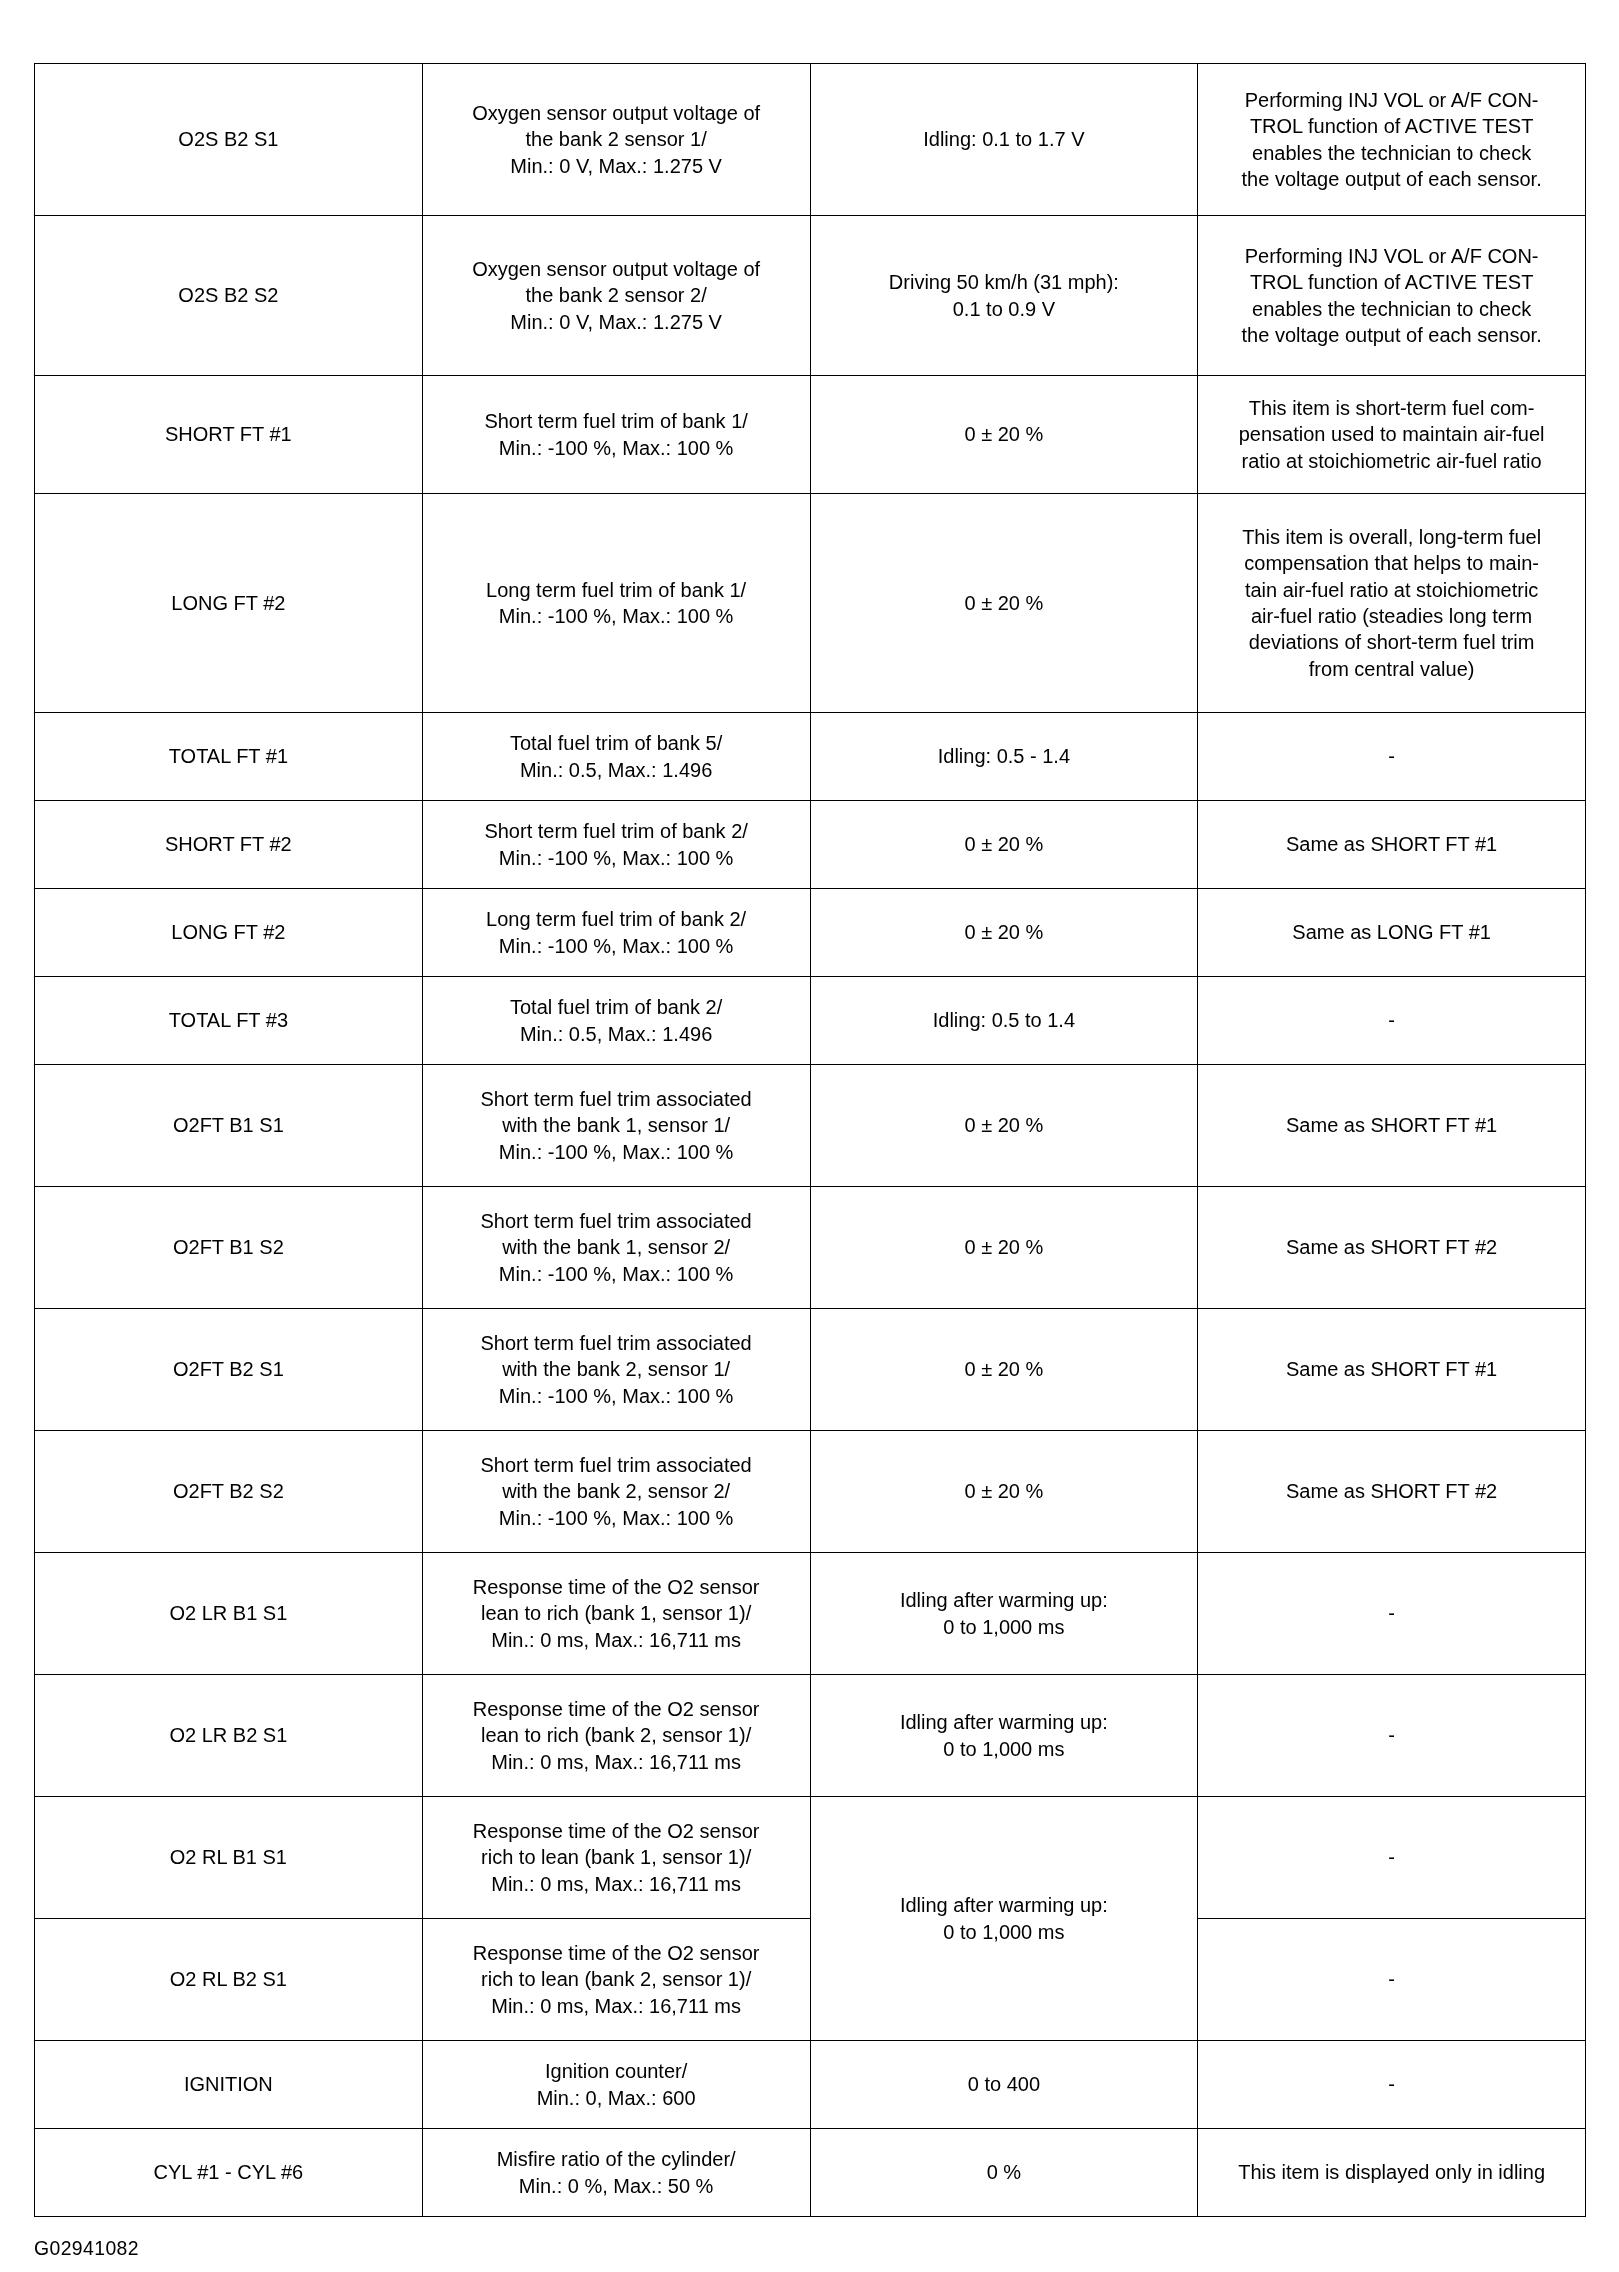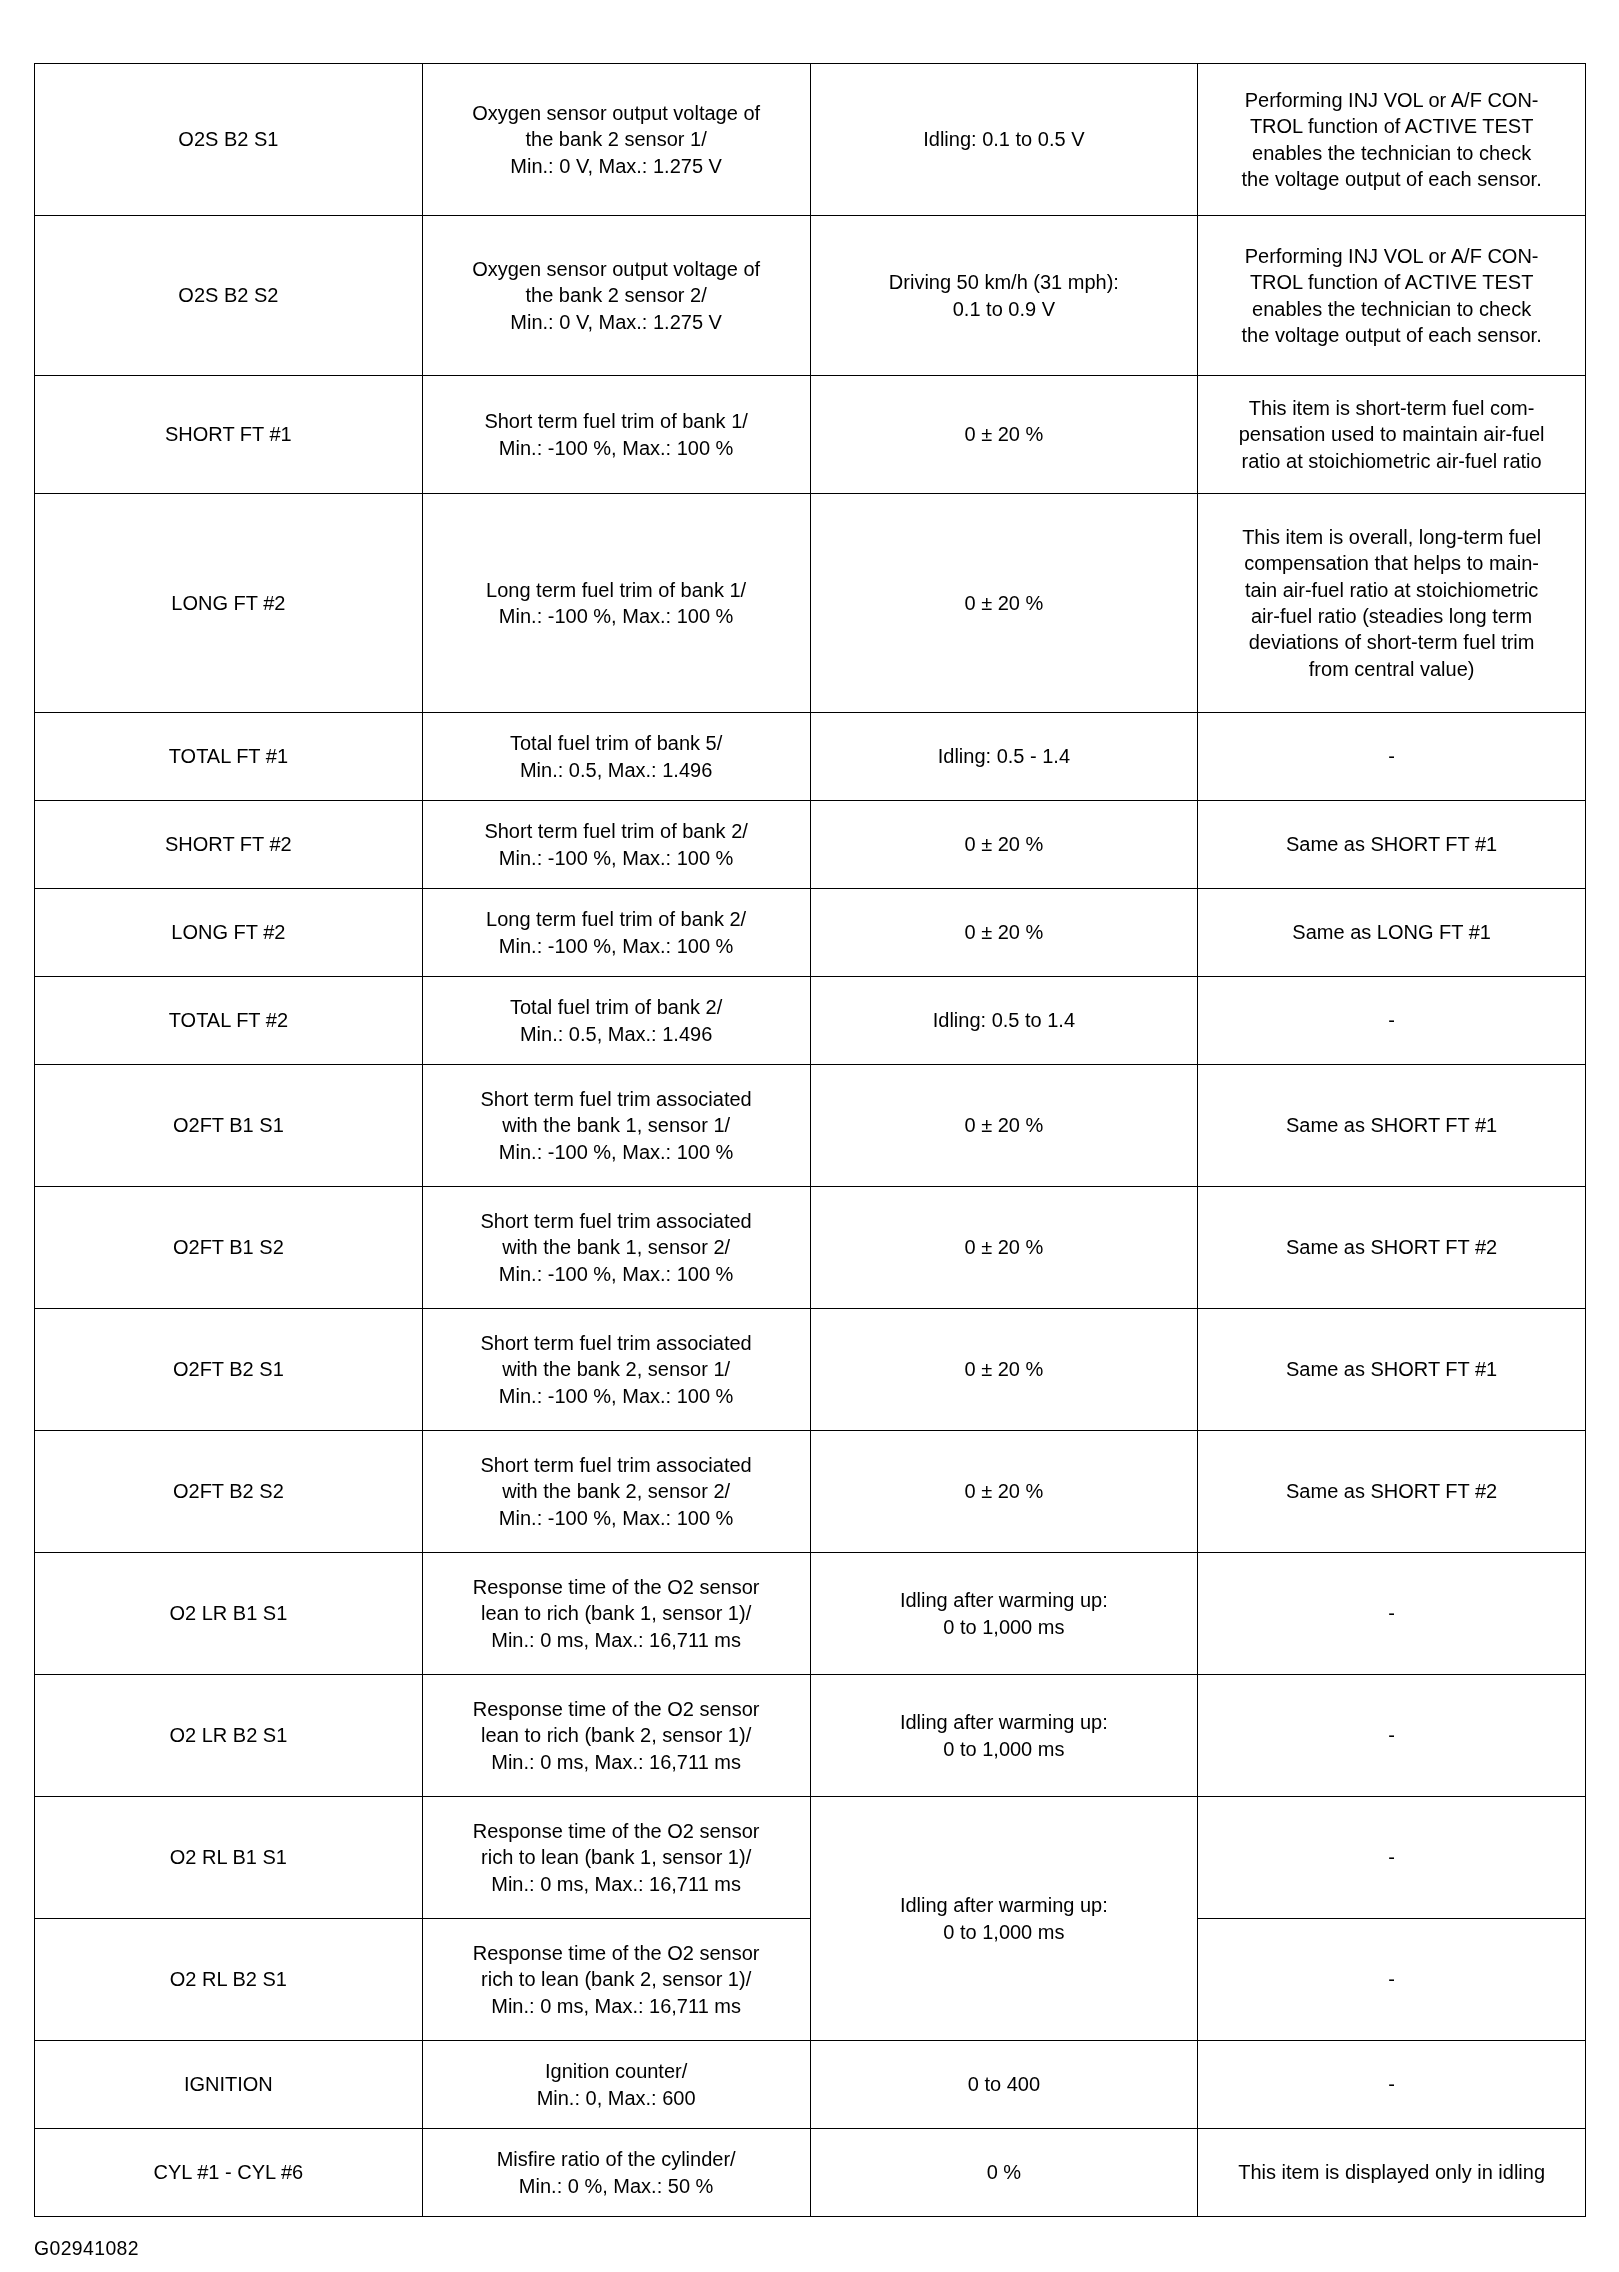--- a/index.html
+++ b/index.html
@@ -56,21 +56,21 @@
       <col style="width:25%">
       <col style="width:25%">
       <col style="width:25%">
     </colgroup>
     <tbody id="tbody">
         <tr style="height: 152px;">
           <td class="col-item">O2S B2 S1</td>
           <td class="col-description">Oxygen sensor output voltage of
 the bank 2 sensor 1/
 Min.: 0 V, Max.: 1.275 V</td>
-          <td class="col-condition">Idling: 0.1 to 0.5 V</td>
+          <td class="col-condition">Idling: 0.1 to 1.7 V</td>
           <td class="col-note">Performing INJ VOL or A/F CON-
 TROL function of ACTIVE TEST
 enables the technician to check
 the voltage output of each sensor.</td>
         </tr>
         <tr style="height: 160px;">
           <td class="col-item">O2S B2 S2</td>
           <td class="col-description">Oxygen sensor output voltage of
 the bank 2 sensor 2/
 Min.: 0 V, Max.: 1.275 V</td>
@@ -117,21 +117,21 @@
           <td class="col-note center-note">Same as SHORT FT #1</td>
         </tr>
         <tr style="height: 88px;">
           <td class="col-item">LONG FT #2</td>
           <td class="col-description">Long term fuel trim of bank 2/
 Min.: -100 %, Max.: 100 %</td>
           <td class="col-condition">0 ± 20 %</td>
           <td class="col-note center-note">Same as LONG FT #1</td>
         </tr>
         <tr style="height: 88px;">
-          <td class="col-item">TOTAL FT #2</td>
+          <td class="col-item">TOTAL FT #3</td>
           <td class="col-description">Total fuel trim of bank 2/
 Min.: 0.5, Max.: 1.496</td>
           <td class="col-condition">Idling: 0.5 to 1.4</td>
           <td class="col-note center-note">-</td>
         </tr>
         <tr style="height: 122px;">
           <td class="col-item">O2FT B1 S1</td>
           <td class="col-description">Short term fuel trim associated
 with the bank 1, sensor 1/
 Min.: -100 %, Max.: 100 %</td>

